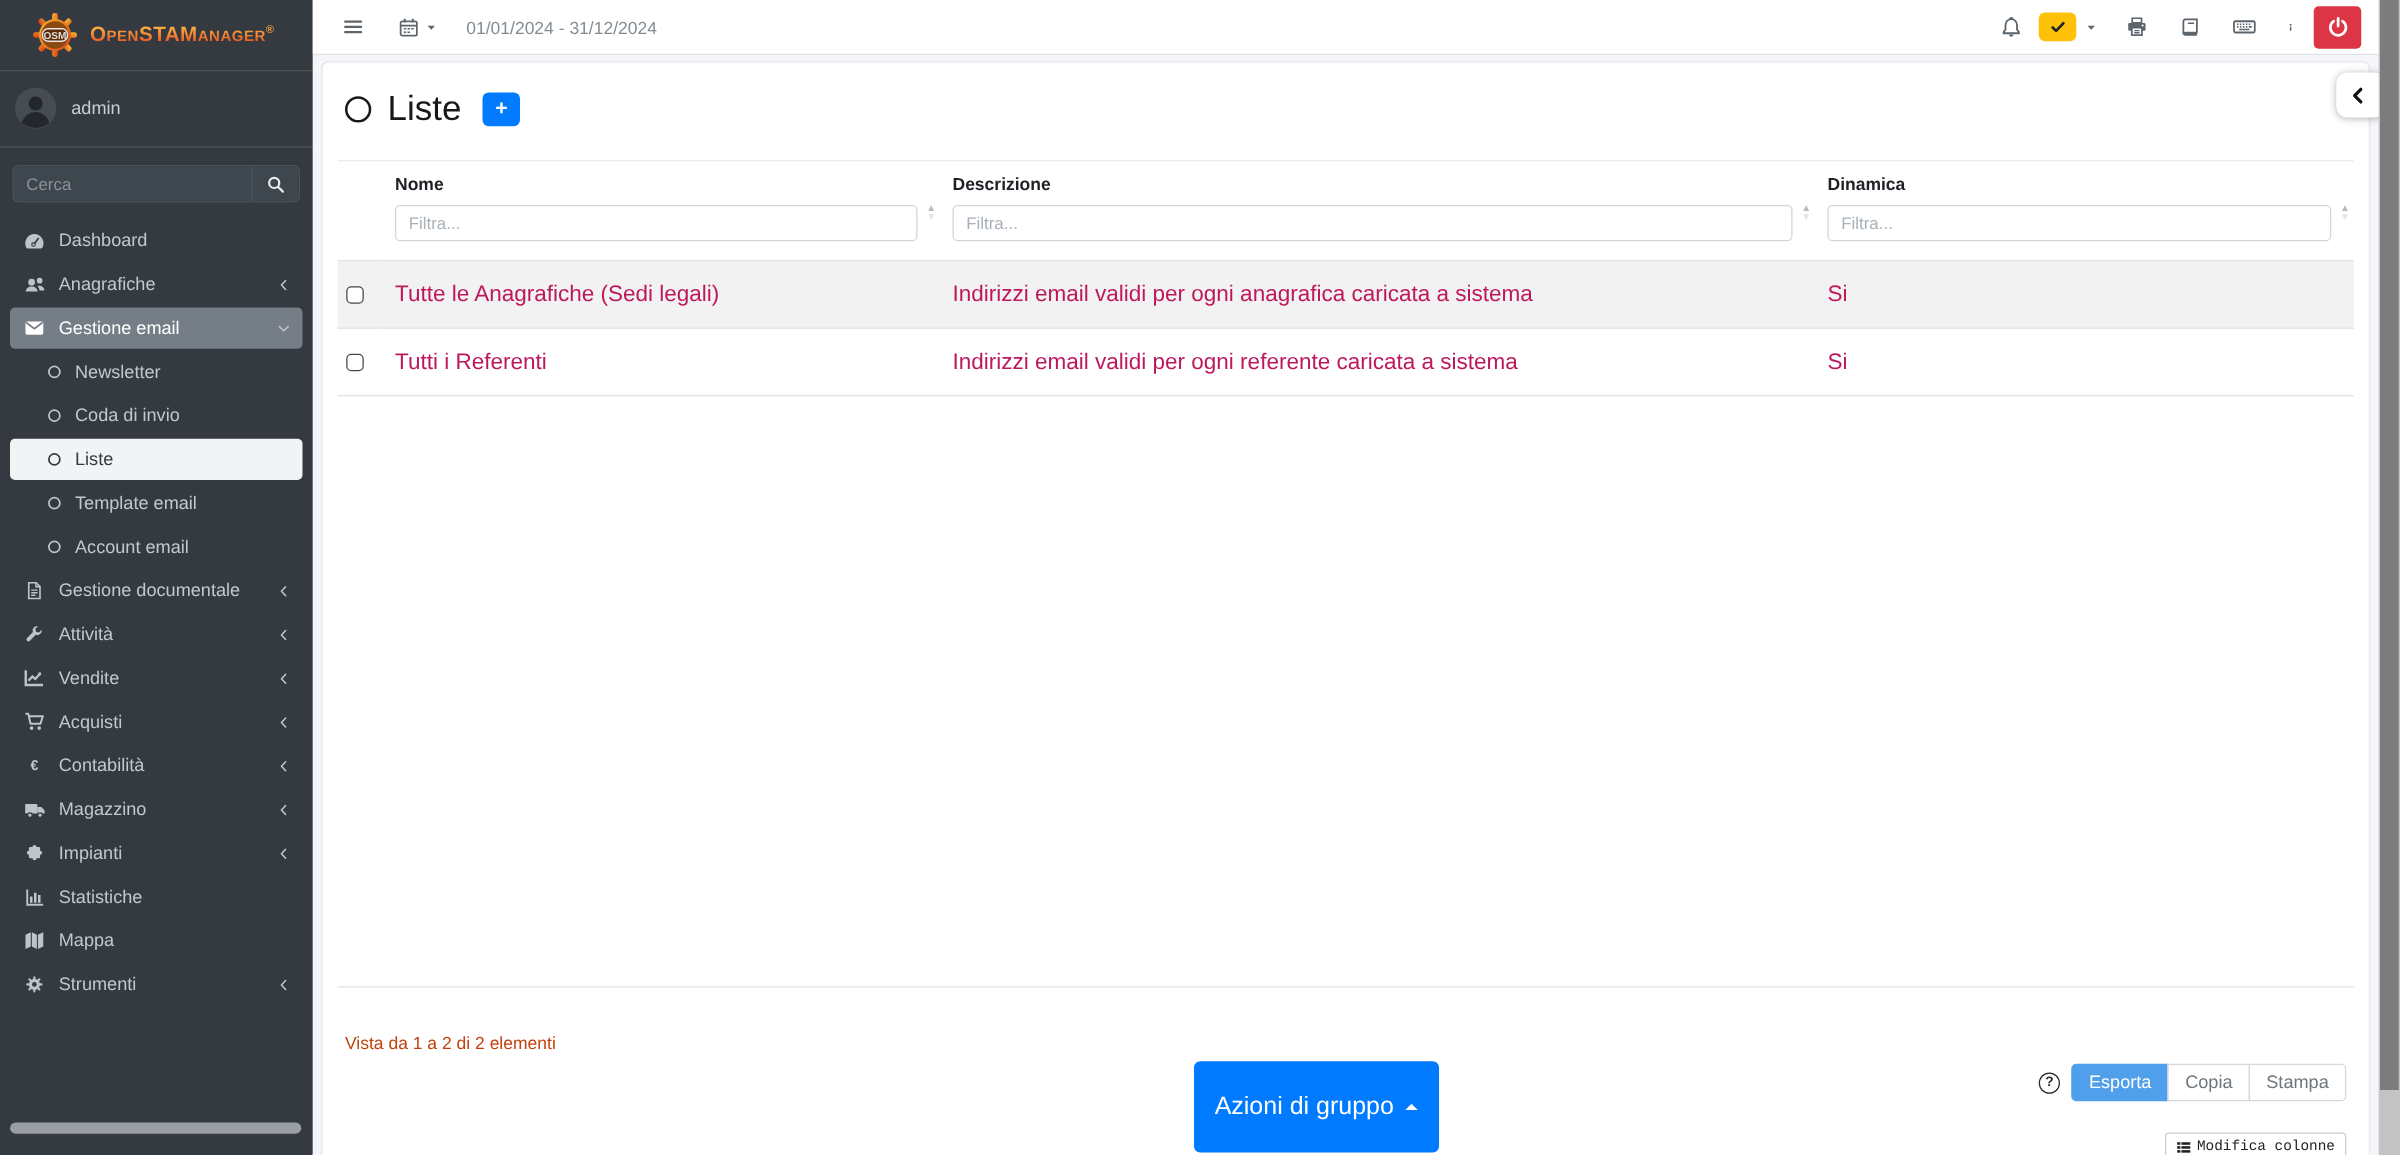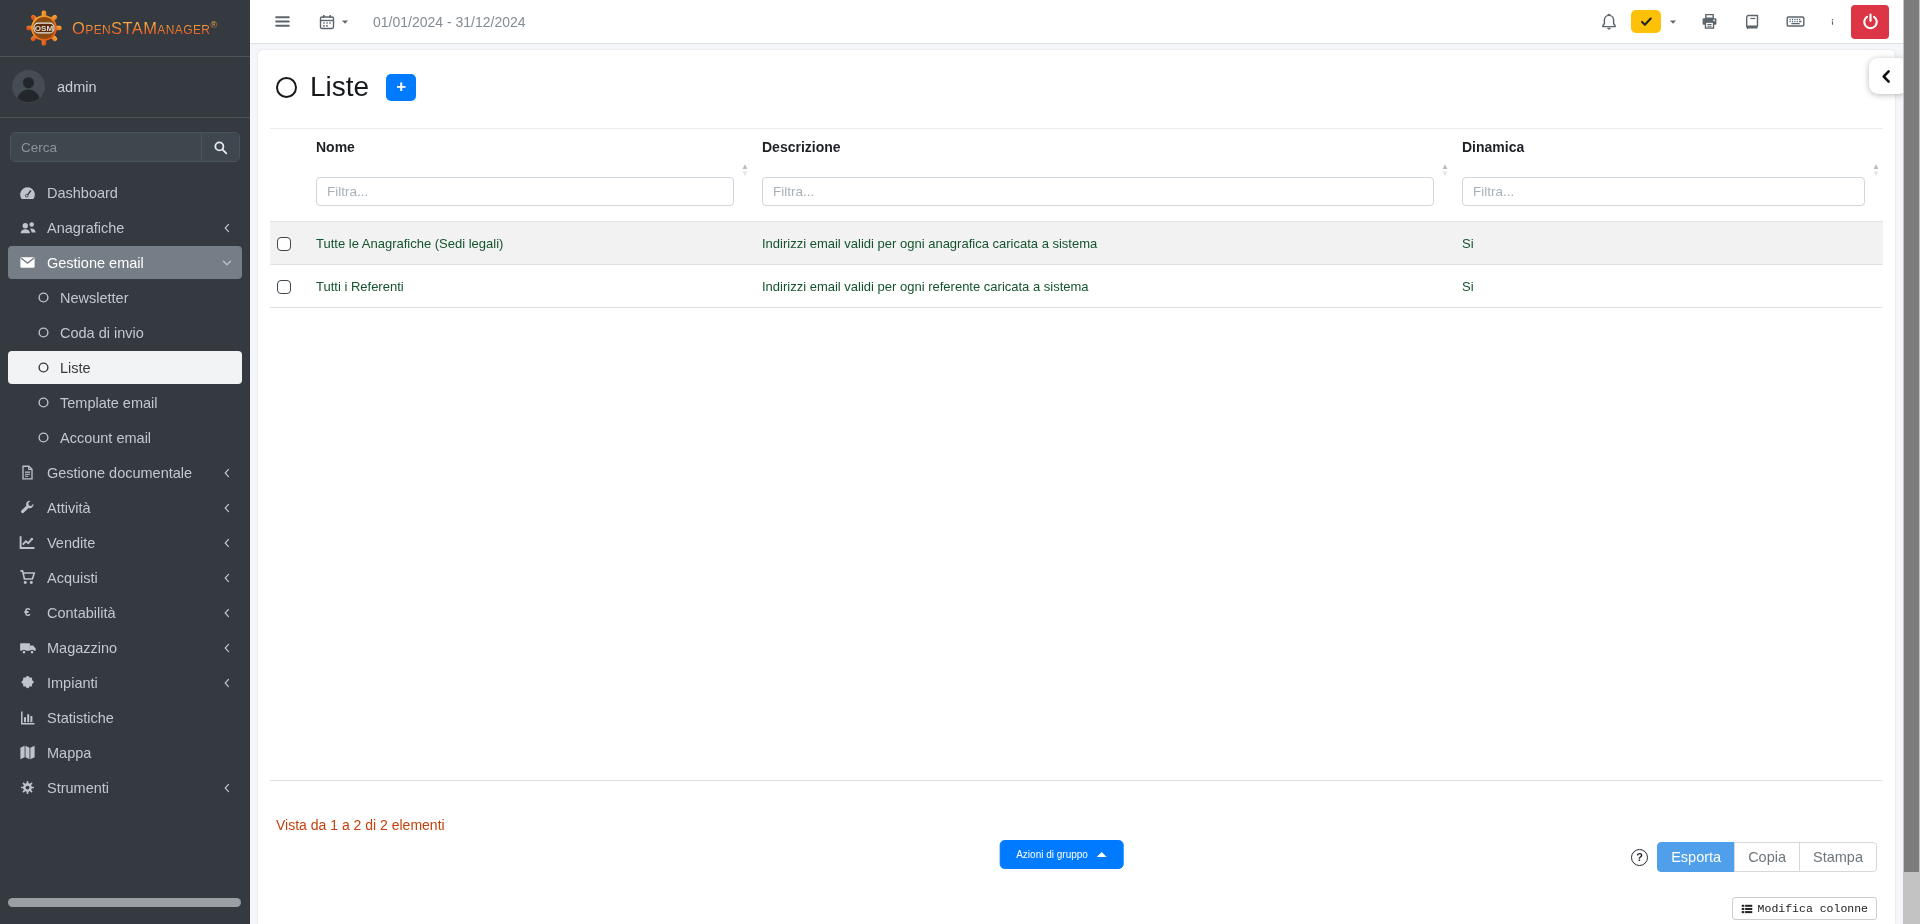--- a/index.html
+++ b/index.html
@@ -3,21 +3,21 @@
 <meta charset="utf-8">
 <style>
   html,body{margin:0;padding:0;width:1920px;height:924px;overflow:hidden;
     font-family:"Liberation Sans","DejaVu Sans",sans-serif;background:#f4f6f9;color:#212529;}
   *{box-sizing:border-box}
   svg{display:block}
 
   
   #sidebar{position:fixed;left:0;top:0;width:250px;height:924px;background:#343a40;z-index:30;overflow:hidden}
   .brand{height:57px;display:flex;align-items:center;gap:9px;padding:0 25px;border-bottom:1px solid rgba(255,255,255,.13);cursor:pointer}
-  .brand-name{font-size:16.5px;font-weight:400;letter-spacing:.4px;font-variant:small-caps;color:#f4701b;white-space:nowrap;
+  .brand-name{font-size:16.5px;font-weight:700;letter-spacing:.4px;font-variant:small-caps;color:#f4701b;white-space:nowrap;
     background:linear-gradient(180deg,#ffc24a 5%,#e8491d 90%);-webkit-background-clip:text;background-clip:text;-webkit-text-fill-color:transparent}
   .brand-reg{font-size:9px;vertical-align:super}
   .user-panel{display:flex;align-items:center;gap:12px;padding:13px 12px 14px;border-bottom:1px solid rgba(255,255,255,.13);cursor:pointer}
   .user-name{color:#c9ced4;font-size:14.5px}
   .sidebar-search{display:flex;margin:14px 10px 10px;height:30px;border:1px solid #4b545c;border-radius:5px;overflow:hidden}
   .sidebar-search input{flex:1;background:#3f474e;border:none;outline:none;color:#d0d4d9;padding:0 10px;font-size:13.5px;min-width:0}
   .sidebar-search input::placeholder{color:#8b949b}
   .search-btn{width:38px;background:#3f474e;border:none;border-left:1px solid #4b545c;display:flex;align-items:center;justify-content:center;color:#e9ecef;cursor:pointer}
   .nav{padding:4px 8px 0}
   .nav-item{display:flex;align-items:center;height:33px;margin-bottom:2px;padding:0 9px;border-radius:4px;color:#c2c7d0;font-size:14.5px;cursor:pointer;text-decoration:none}
@@ -45,40 +45,40 @@
 
   .card{position:absolute;left:8px;right:8px;top:50px;bottom:0;background:#fff;border-radius:5px 5px 0 0;box-shadow:0 0 2px rgba(0,0,0,.14);padding:21px 12px 0}
   .collapse-btn{position:absolute;top:58px;right:-5px;width:39px;height:36px;background:#fff;border-radius:9px;box-shadow:0 1px 6px rgba(0,0,0,.28);display:flex;align-items:center;justify-content:center;color:#111;cursor:pointer;z-index:5;padding-right:5px}
   .title-row{display:flex;align-items:center;gap:13px;margin:1px 6px 26px;height:30px}
   .title-circle{width:21px;height:21px;border:2.6px solid #16191c;border-radius:50%}
   .page-title{font-size:28px;color:#16191c}
   .add-btn{width:30px;height:27px;border-radius:5px;background:#007bff;color:#fff;display:flex;align-items:center;justify-content:center;font-size:17px;font-weight:700;border:none;margin-left:4px;cursor:pointer}
 
   table.dt{width:100%;border-collapse:collapse;border-top:1px solid #e9ecef}
   thead th{text-align:left;vertical-align:top;padding:10px 10px 15px;position:relative}
-  .col-label{font-weight:700;font-size:14px;color:#1d2125;margin-bottom:22px}
+  .col-label{font-weight:700;font-size:14px;color:#1d2125;margin-bottom:9px}
   .filter{width:calc(100% - 8px);height:29px;border:1px solid #cfd6dc;border-radius:4px;padding:4px 10px;font-size:13.5px;color:#495057;outline:none;font-family:inherit}
   .filter::placeholder{color:#a9b1b8}
   .sort{position:absolute;right:3px;top:34px;display:flex;flex-direction:column;font-size:8px;line-height:7px;cursor:pointer}
   .sort .up{color:#b4bcc3}.sort .down{color:#e2e6e9}
-  tbody td{padding:0 10px;height:43px;font-size:13px;color:#14532d;border-top:1px solid #dee2e6}
+  tbody td{padding:16px 10px;height:43px;font-size:18px;color:#be185d;border-top:1px solid #dee2e6}
   tbody tr:last-child td{border-bottom:1px solid #dee2e6}
   tr.odd{background:#f2f2f2}tr.even{background:#fff}
   td.cb-cell{padding-left:7px}
   .cb{display:inline-block;width:14px;height:14px;border:1.5px solid #3e464e;border-radius:4px;background:#fff;vertical-align:middle;cursor:pointer}
   .table-spacer{height:473px;border-bottom:1px solid #dee2e6}
 
   .summary{margin:36px 6px 0;font-size:14px;color:#c2410c}
   .controls{position:relative;margin:7px 6px 0;height:42px}
   .btn{font-size:14.5px;padding:6px 13px;border:1px solid transparent;display:inline-flex;align-items:center;cursor:pointer;background:#fff;font-family:inherit;white-space:nowrap}
   .left-group{position:absolute;left:0;top:2px;display:flex}
   .sel{background:#007bff;color:#fff;border-radius:4px 0 0 4px}
   .desel{border-color:#d7d7d7;color:#343a40;border-radius:0 4px 4px 0}
   .count{font-size:10.5px;font-weight:700;margin-left:7px;position:relative;top:-1px}
-  .group-actions{position:absolute;left:50%;transform:translateX(-62%);top:0;background:#007bff;border-color:#007bff;color:#fff;font-size:10px;padding:8px 16px;border-radius:5px;display:inline-flex;gap:9px;align-items:center;cursor:pointer}
+  .group-actions{position:absolute;left:50%;transform:translateX(-62%);top:0;background:#007bff;border-color:#007bff;color:#fff;font-size:20px;padding:24px 16px;border-radius:5px;display:inline-flex;gap:9px;align-items:center;cursor:pointer}
   .caret-up{width:0;height:0;border-left:5px solid transparent;border-right:5px solid transparent;border-bottom:5px solid #fff}
   .right-group{position:absolute;right:0;top:2px;display:flex;align-items:center}
   .help{width:17px;height:17px;border:1.6px solid #23272b;border-radius:50%;font-size:11px;font-weight:700;display:flex;align-items:center;justify-content:center;margin-right:9px;color:#23272b;cursor:pointer}
   .exp{background:#4f9fea;border-color:#4f9fea;color:#fff;border-radius:4px 0 0 4px}
   .mid{border-color:#d7d7d7;color:#6e767d;margin-left:-1px;border-radius:0}
   .last{border-color:#d7d7d7;color:#6e767d;margin-left:-1px;border-radius:0 4px 4px 0}
   .editcols-row{text-align:right;margin:15px 6px 0}
   .editcols{display:inline-flex;align-items:center;gap:5px;font-size:11.5px;padding:4px 8px;border:1px solid #c9ced2;border-radius:3px;background:#fff;color:#222;cursor:pointer;font-family:Liberation Mono, monospace}
 
   .v-scroll{position:fixed;right:0;top:0;width:17px;height:924px;background:#c3c3c3;z-index:40}

